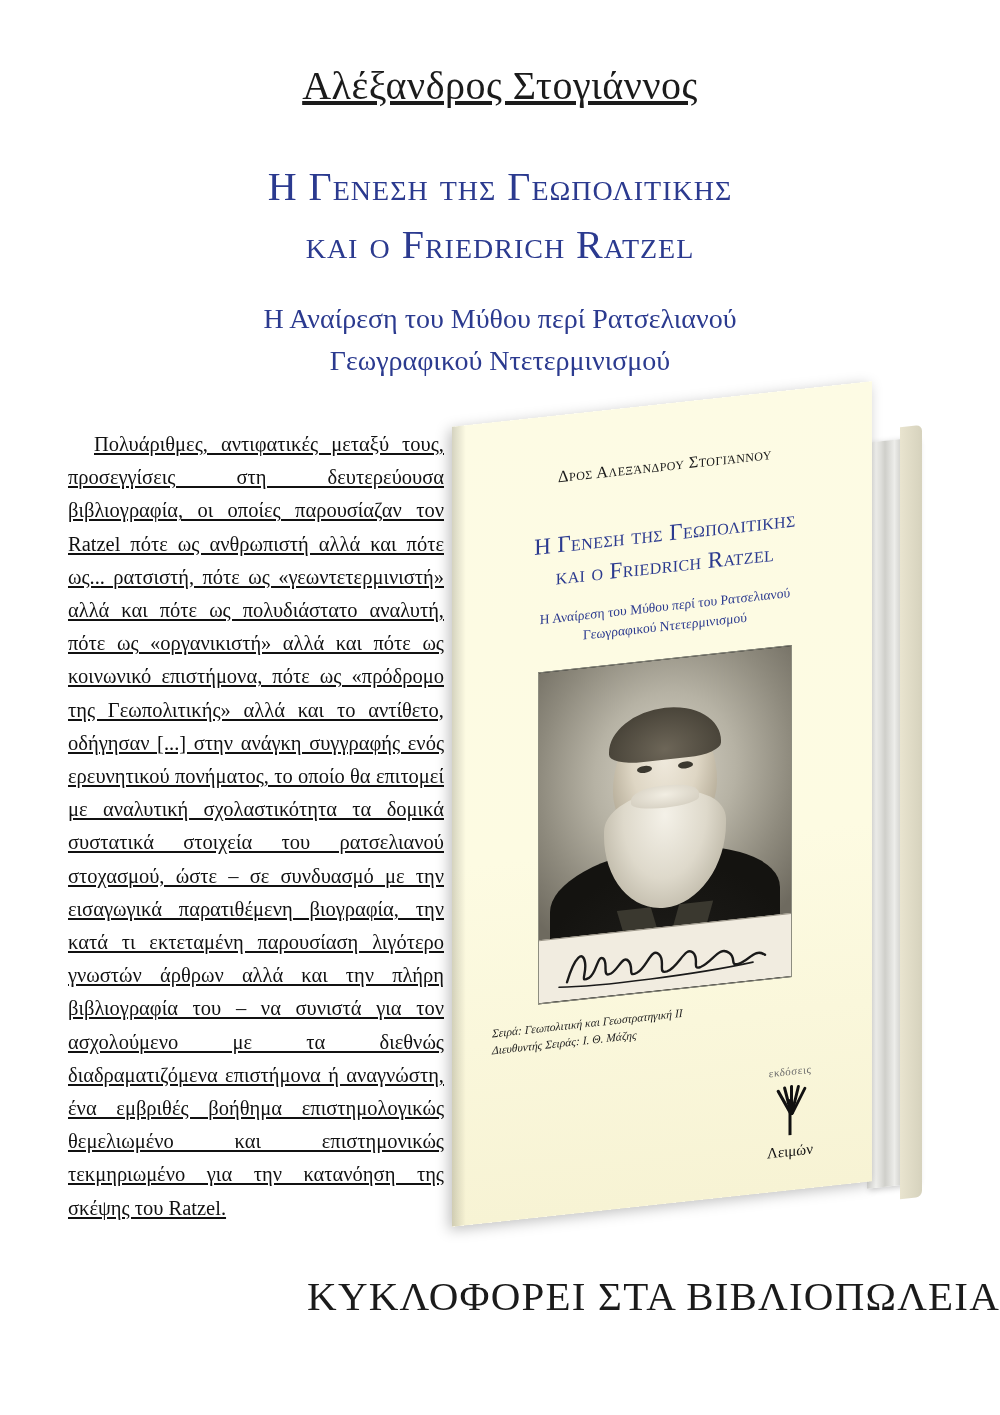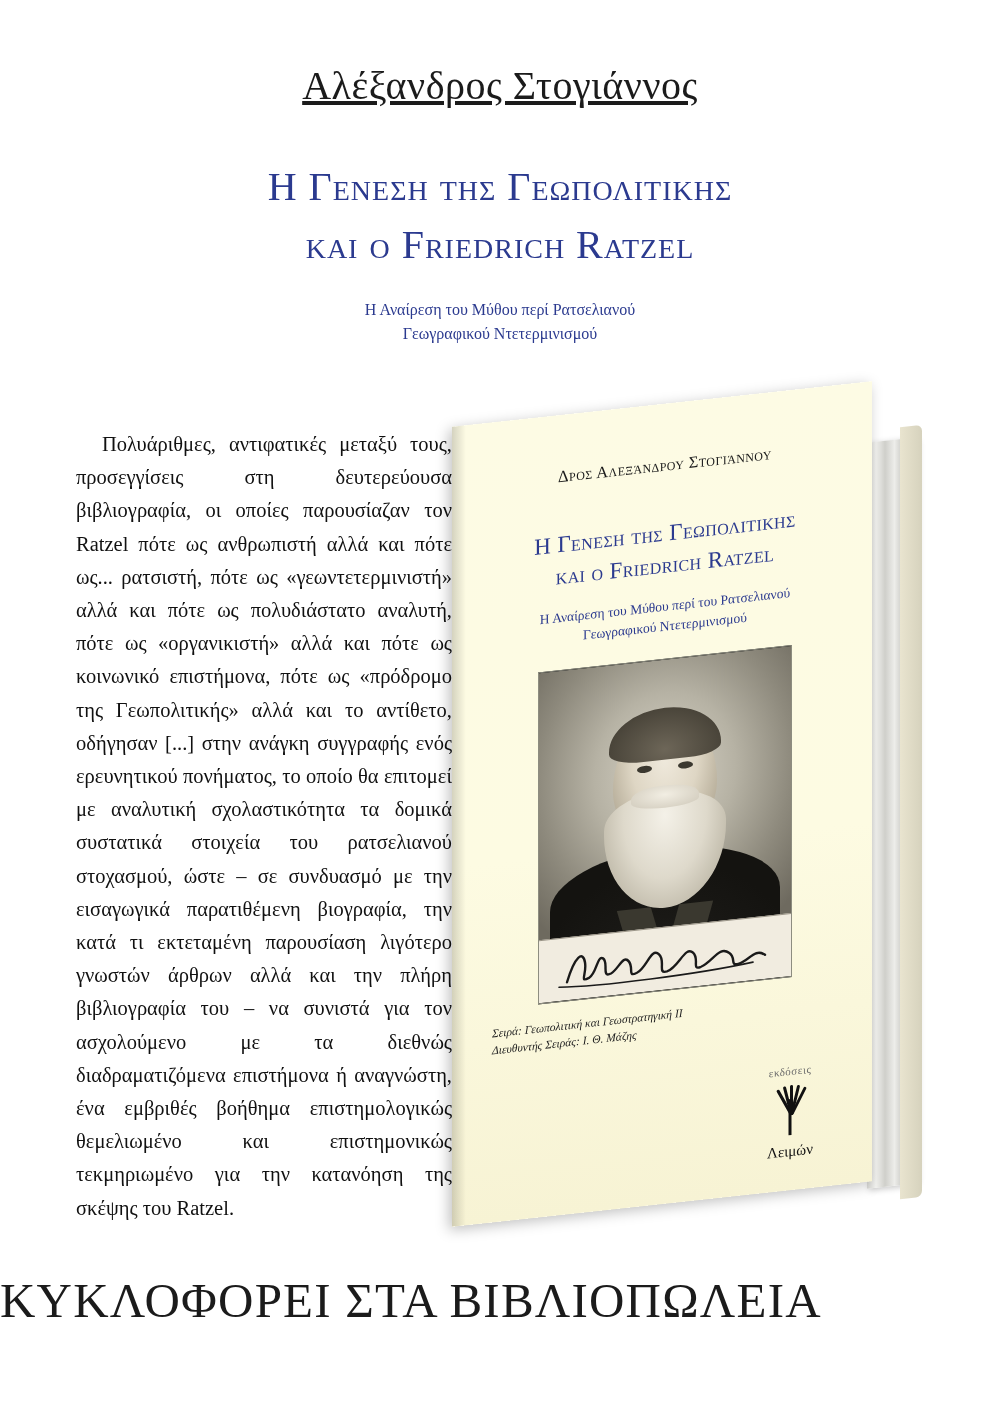--- a/index.html
+++ b/index.html
@@ -44,38 +44,39 @@
     display: block;
   }
 
   .subtitle {
     position: absolute;
     top: 298px;
     left: 0;
     width: 1000px;
     text-align: center;
     color: #2b3a8f;
-    font-size: 16px;
+    font-size: 28px;
     line-height: 1.5;
   }
   .subtitle .line { display: block; }
 
   
   .blurb {
     position: absolute;
     top: 428px;
-    left: 76px;
+    left: 68px;
     width: 376px;
     font-size: 20.5px;
     line-height: 1.62;
     color: #111111;
     text-align: justify;
     text-justify: inter-word;
     text-indent: 26px;
     hyphens: manual;
+    text-decoration: underline;
   }
 
   
   .book-wrap {
     position: absolute;
     top: 404px;
     left: 452px;
     width: 510px;
     height: 830px;
   }
@@ -313,22 +314,22 @@
     font-size: 15px;
     color: #111;
   }
 
   
   .footer {
     position: absolute;
     top: 1272px;
     left: 0;
     width: 1000px;
-    text-align: left;
-    font-size: 49px;
+    text-align: right;
+    font-size: 41px;
     color: #1b1b1b;
     letter-spacing: 1.2px;
   }
 </style>
 </head>
 <body>
 
 <div class="author-name">Αλέξανδρος Στογιάννος</div>
 
 <div class="main-title">

